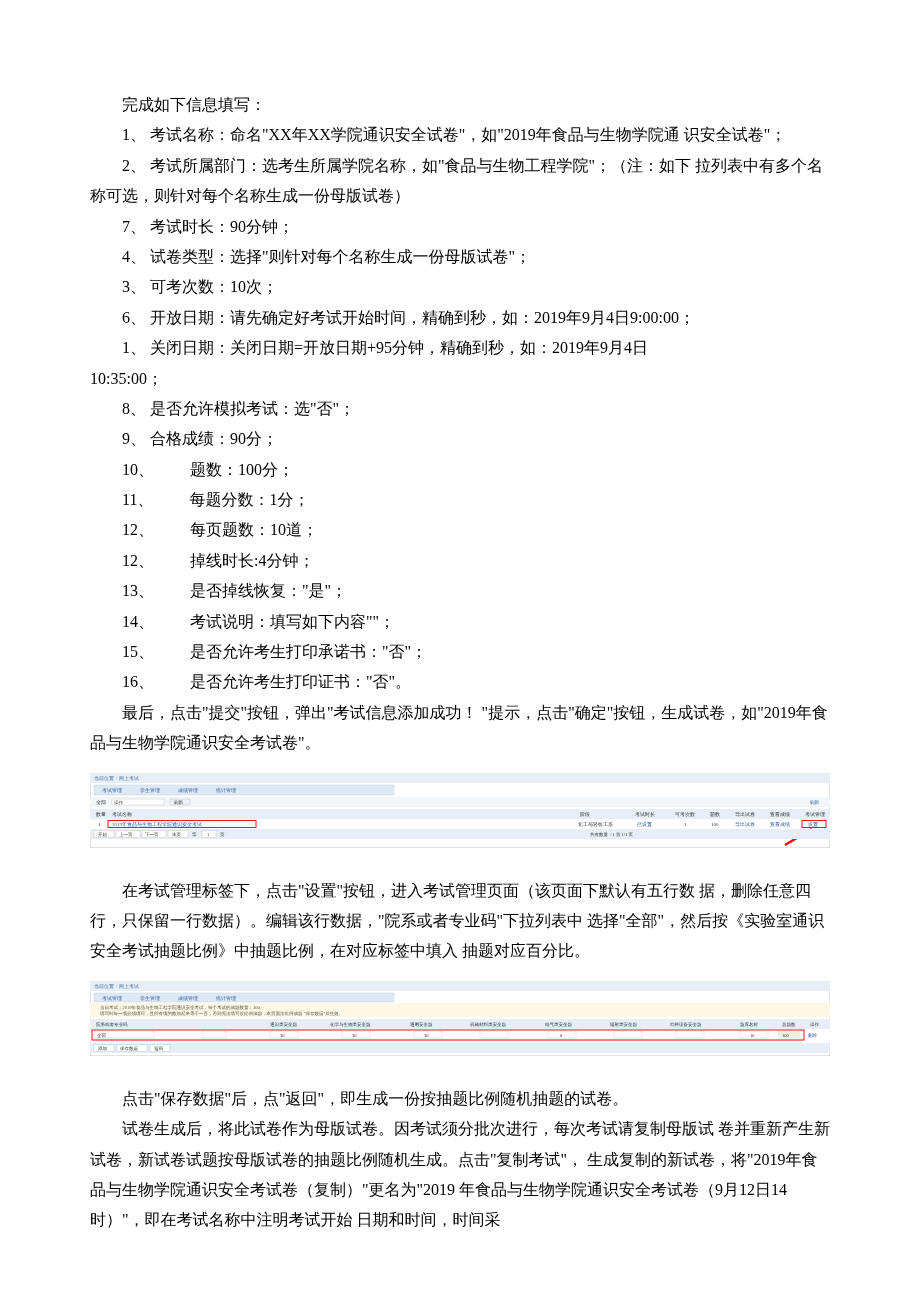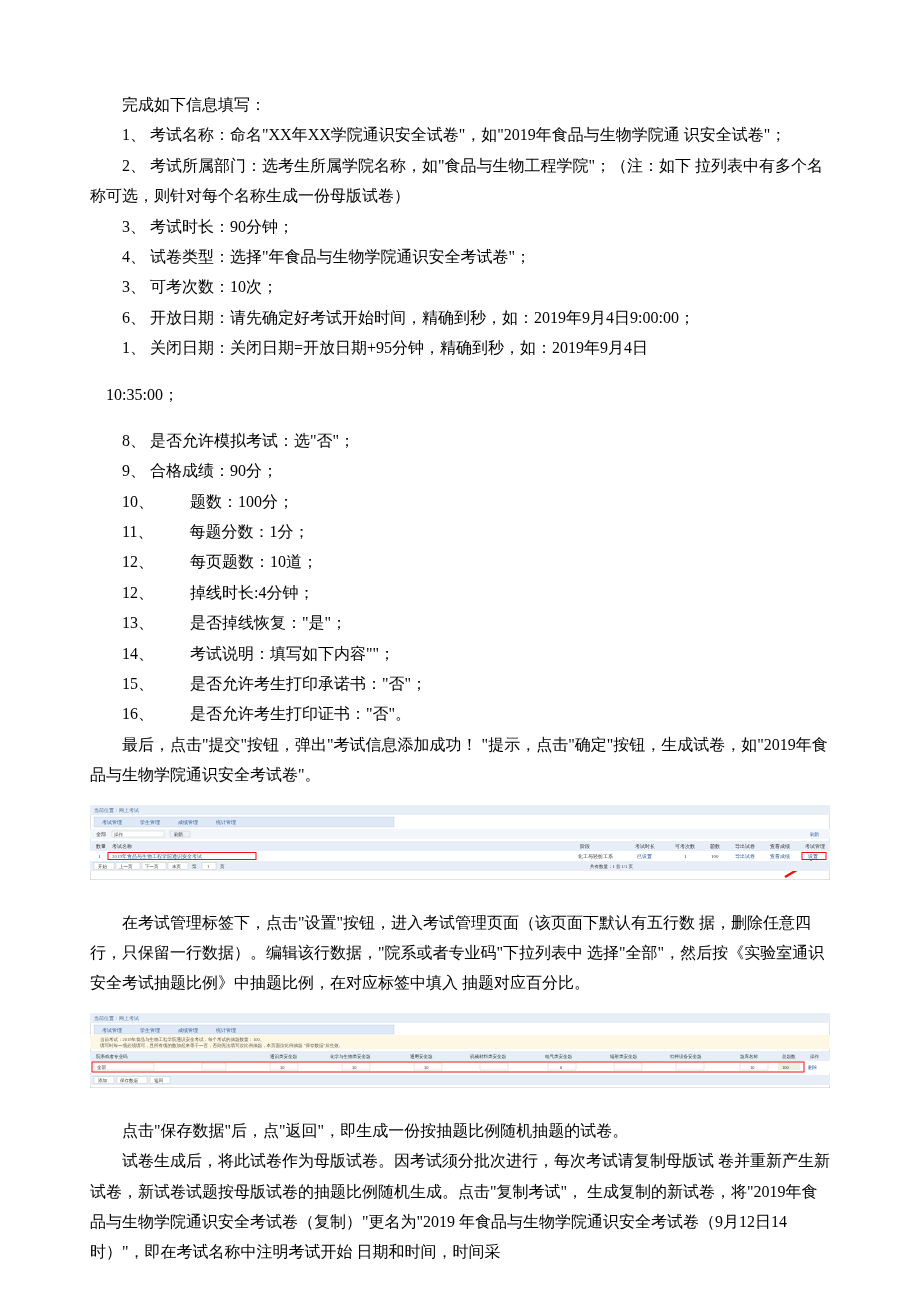--- a/index.html
+++ b/index.html
@@ -7,38 +7,38 @@
     font-size: 16px;
     line-height: 1.9;
     color: #000;
     background: #fff;
     margin: 0;
     padding: 90px 90px 60px 90px;
     width: 920px;
     box-sizing: border-box;
   }
   .para { text-indent: 2em; margin: 0; }
-  .no-indent { text-indent: 0; margin: 16px; }
+  .no-indent { text-indent: 0; margin: 0; }
   .link { color: #000000; }
   .img-wrap { margin: 14px 0 28px 0; }
   .img-wrap svg { display:block; }
   .after-img { margin-top: 24px; }
 </style>
 </head>
 <body>
 
 <p class="para">完成如下信息填写：</p>
 
 <p class="para"><span>1、 考试名称：命名"</span><span class="link">XX年XX学院通识安全试卷</span><span>"，如"2019年食品与生物学院通 识安全试卷"；</span></p>
 
 <p class="para">2、 考试所属部门：选考生所属学院名称，如"食品与生物工程学院"；（注：如下 拉列表中有多个名称可选，则针对每个名称生成一份母版试卷）</p>
 
-<p class="para"><span>3、 考试时长：</span><span class="link">90</span><span>分钟；</span></p>
+<p class="para"><span>7、 考试时长：</span><span class="link">90</span><span>分钟；</span></p>
 
-<p class="para"><span>4、 试卷类型：选择"</span><span class="link">年食品与生物学院通识安全考试卷</span><span>"；</span></p>
+<p class="para"><span>4、 试卷类型：选择"</span><span class="link">则针对每个名称生成一份母版试卷</span><span>"；</span></p>
 
 <p class="para"><span>3、 可考次数：</span><span class="link">10</span><span>次；</span></p>
 
 <p class="para">6、 开放日期：请先确定好考试开始时间，精确到秒，如：2019年9月4日9:00:00；</p>
 
 <p class="para"><span>1、 关闭日期：</span><span class="link">关闭日期=开放日期+95分钟</span><span>，精确到秒，如：2019年9月4日</span></p>
 <p class="no-indent">10:35:00；</p>
 
 <p class="para"><span>8、 是否允许模拟考试：选"</span><span class="link">否</span><span>"；</span></p>
 

